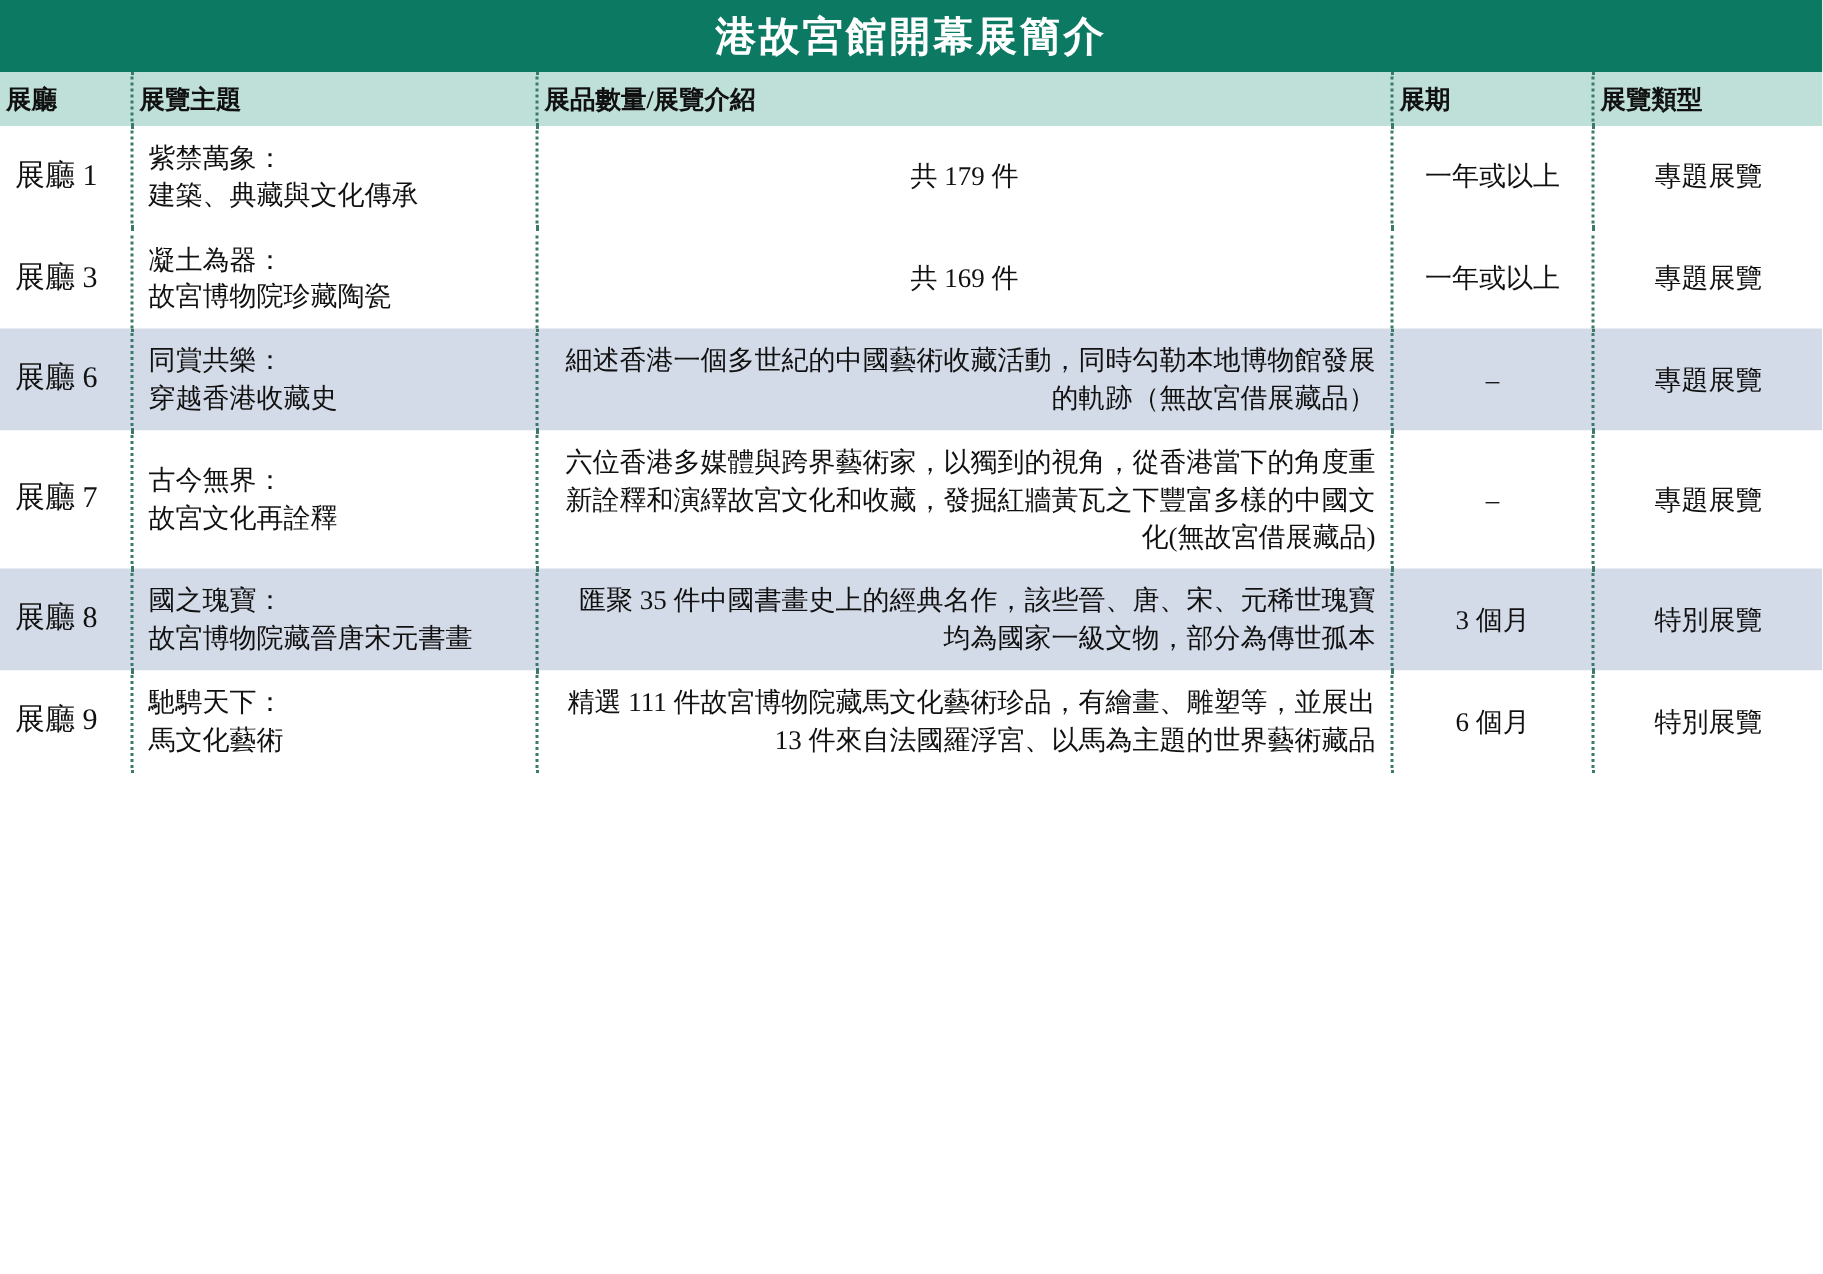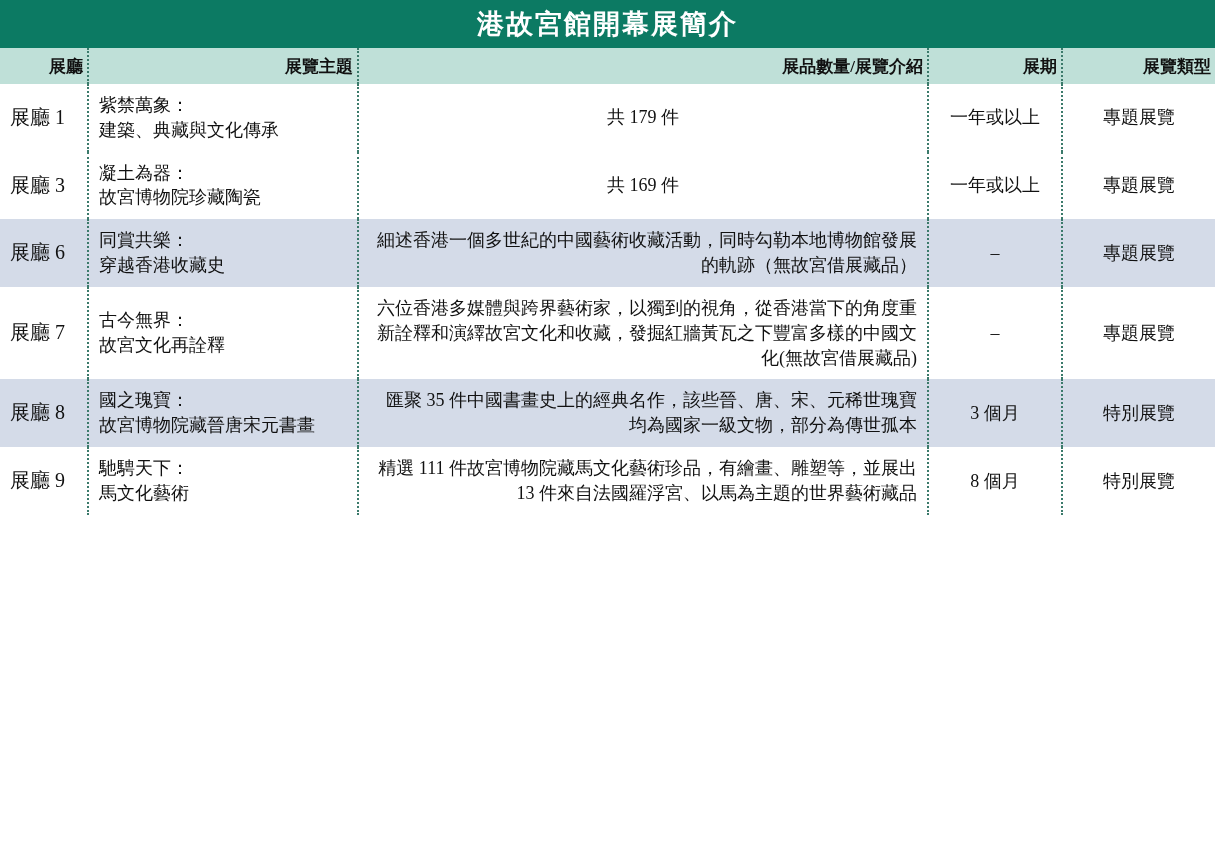--- a/index.html
+++ b/index.html
@@ -42,21 +42,21 @@
   table.exhibit-table col.c-desc { width: 570px; }
   table.exhibit-table col.c-period { width: 134px; }
   table.exhibit-table col.c-type { width: 153px; }
 
   thead th {
     background: #bfe0d8;
     color: #111111;
     font-size: 17px;
     font-weight: bold;
     height: 36px;
-    text-align: right;
+    text-align: left;
     font-family: "Liberation Serif", serif;
     border-right: 2px dotted #3b7a6b;
     padding: 0 4px;
   }
   thead th:last-child { border-right: none; }
 
   tbody td {
     font-size: 18px;
     color: #111111;
     font-family: "Liberation Serif", serif;
@@ -166,19 +166,19 @@
         <td class="type">特別展覽</td>
       </tr>
 
       <tr class="row-odd">
         <td class="hall">展廳 9</td>
         <td class="theme">
           <span class="theme-line">馳騁天下：</span>
           <span class="theme-line">馬文化藝術</span>
         </td>
         <td class="desc">精選 111 件故宮博物院藏馬文化藝術珍品，有繪畫、雕塑等，並展出 13 件來自法國羅浮宮、以馬為主題的世界藝術藏品</td>
-        <td class="period">8 個月</td>
+        <td class="period">6 個月</td>
         <td class="type">特別展覽</td>
       </tr>
 
     </tbody>
   </table>
 </div>
 
 </body></html>

